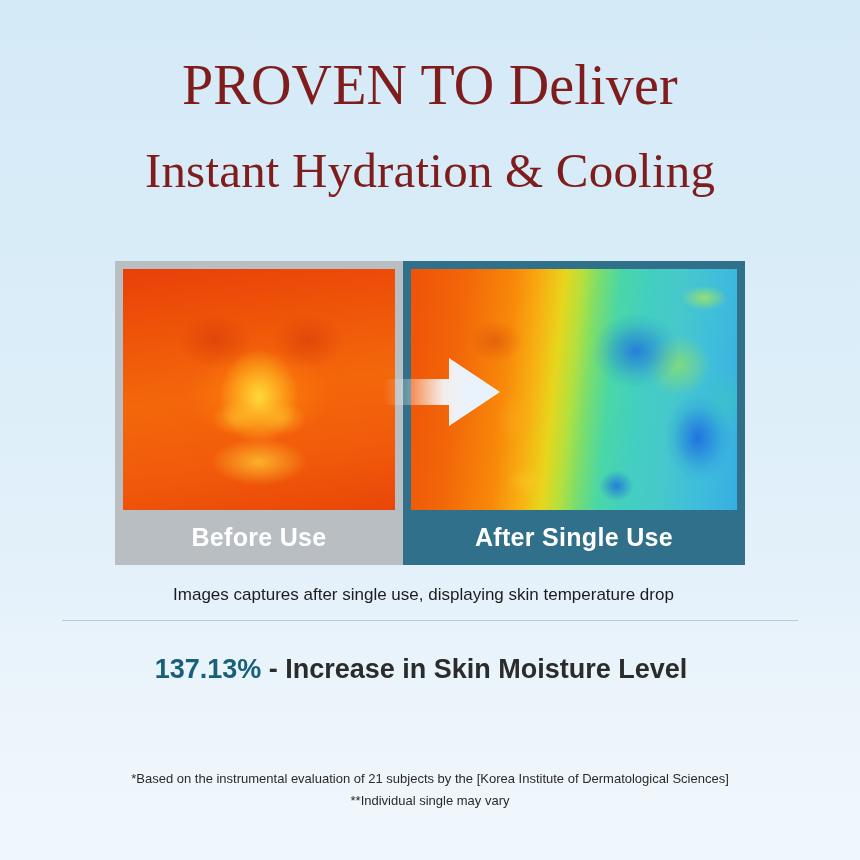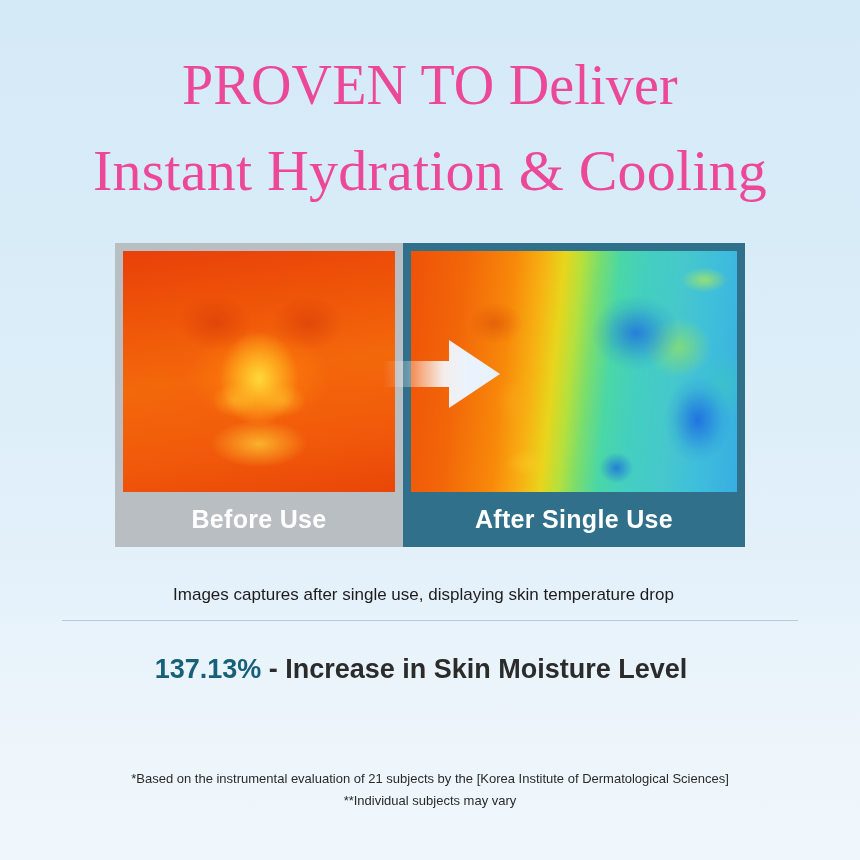--- a/index.html
+++ b/index.html
@@ -12,37 +12,37 @@
   body {
     font-family:"Liberation Sans", sans-serif;
     background:linear-gradient(180deg,#d5eaf7 0%, #d8ecf8 28%, #e2f0fa 62%, #edf5fb 85%, #f0f7fc 100%);
     position:relative;
   }
 
   
   .headline {
     text-align:center;
     padding-top:42px;
-    color:#ec4899;
+    color:#7f1d1d;
     font-family:"Liberation Serif", serif;
   }
   .headline .line {
     display:block;
     font-size:56px;
     line-height:86px;
     letter-spacing:0.2px;
     white-space:nowrap;
   }
-  .headline .line2 { font-size:58px; }
+  .headline .line2 { font-size:49px; }
 
   
   .compare-wrap {
     position:absolute;
     left:115px;
-    top:243px;
+    top:261px;
     width:630px;
     height:304px;
     display:flex;
   }
 
   .panel { position:relative; overflow:hidden; }
   .panel-before { width:317px; background:#b9bec3; padding:8px 8px 0 8px; }
   .panel-after  { width:377px; background:#30708a; padding:8px 8px 0 8px; }
 
   .thermal {
@@ -215,14 +215,14 @@
 <div class="divider"></div>
 
 <div class="stats">
   <div class="stat-row">
     <span class="stat-value">137.13%</span><span> - </span><span>Increase in Skin Moisture Level</span>
   </div>
 </div>
 
 <div class="footnotes">
   <div>*Based on the instrumental evaluation of 21 subjects by the [Korea Institute of Dermatological Sciences]</div>
-  <div>**Individual subjects may vary</div>
+  <div>**Individual single may vary</div>
 </div>
 
 </body></html>

